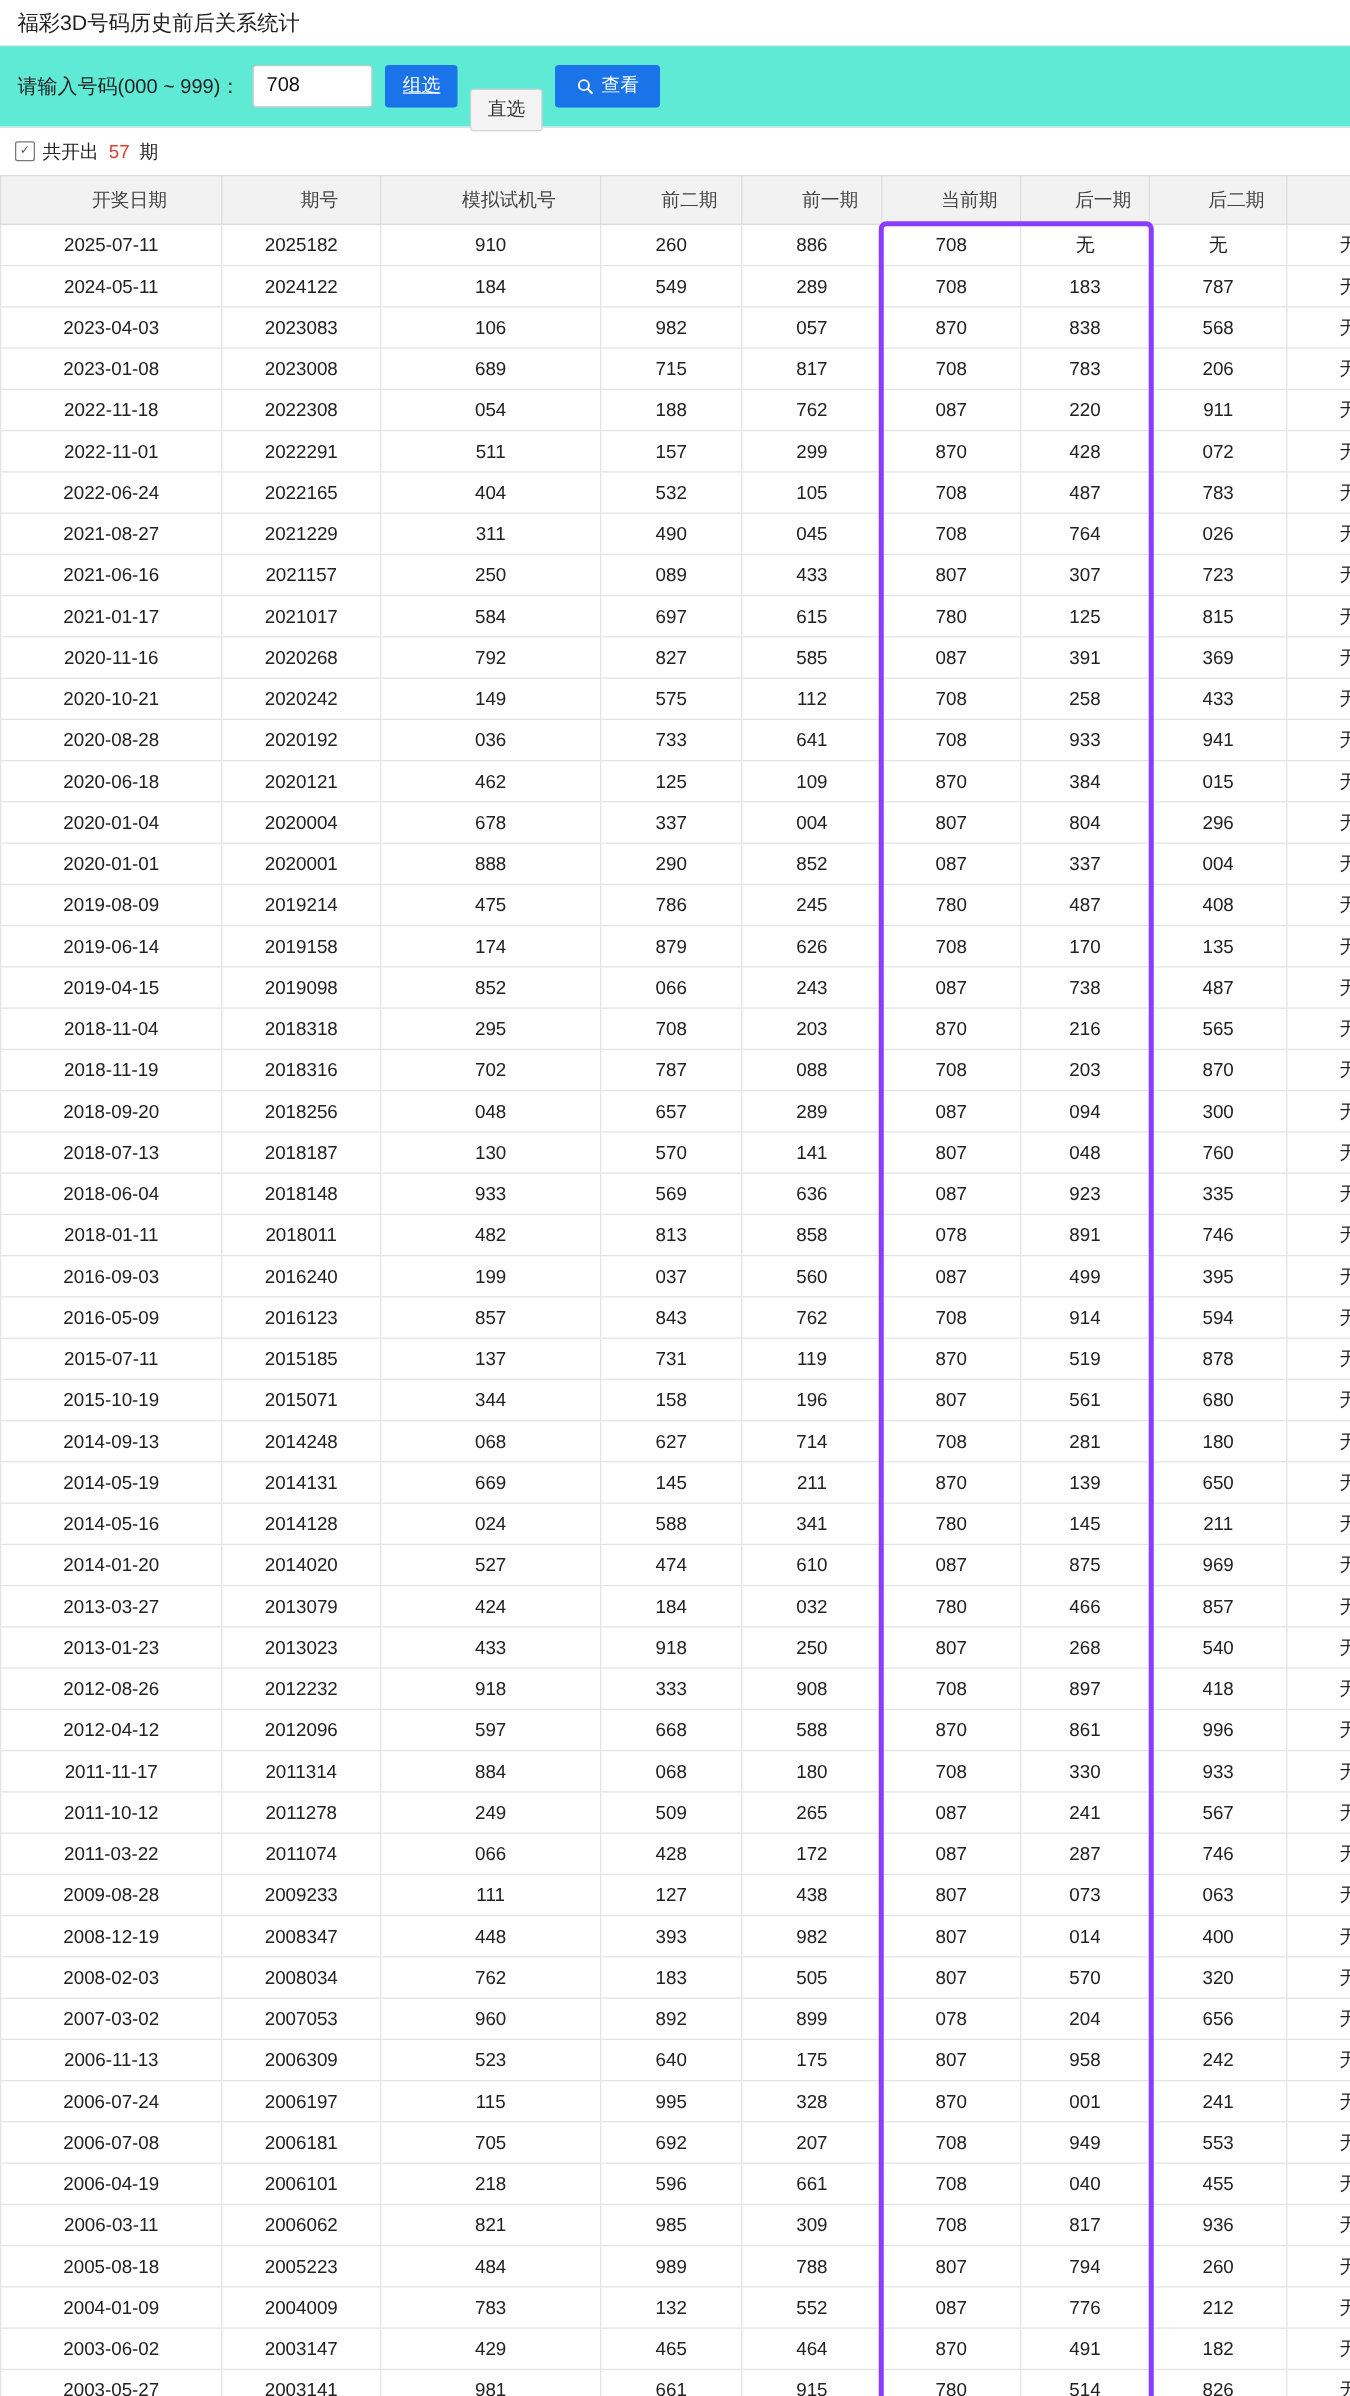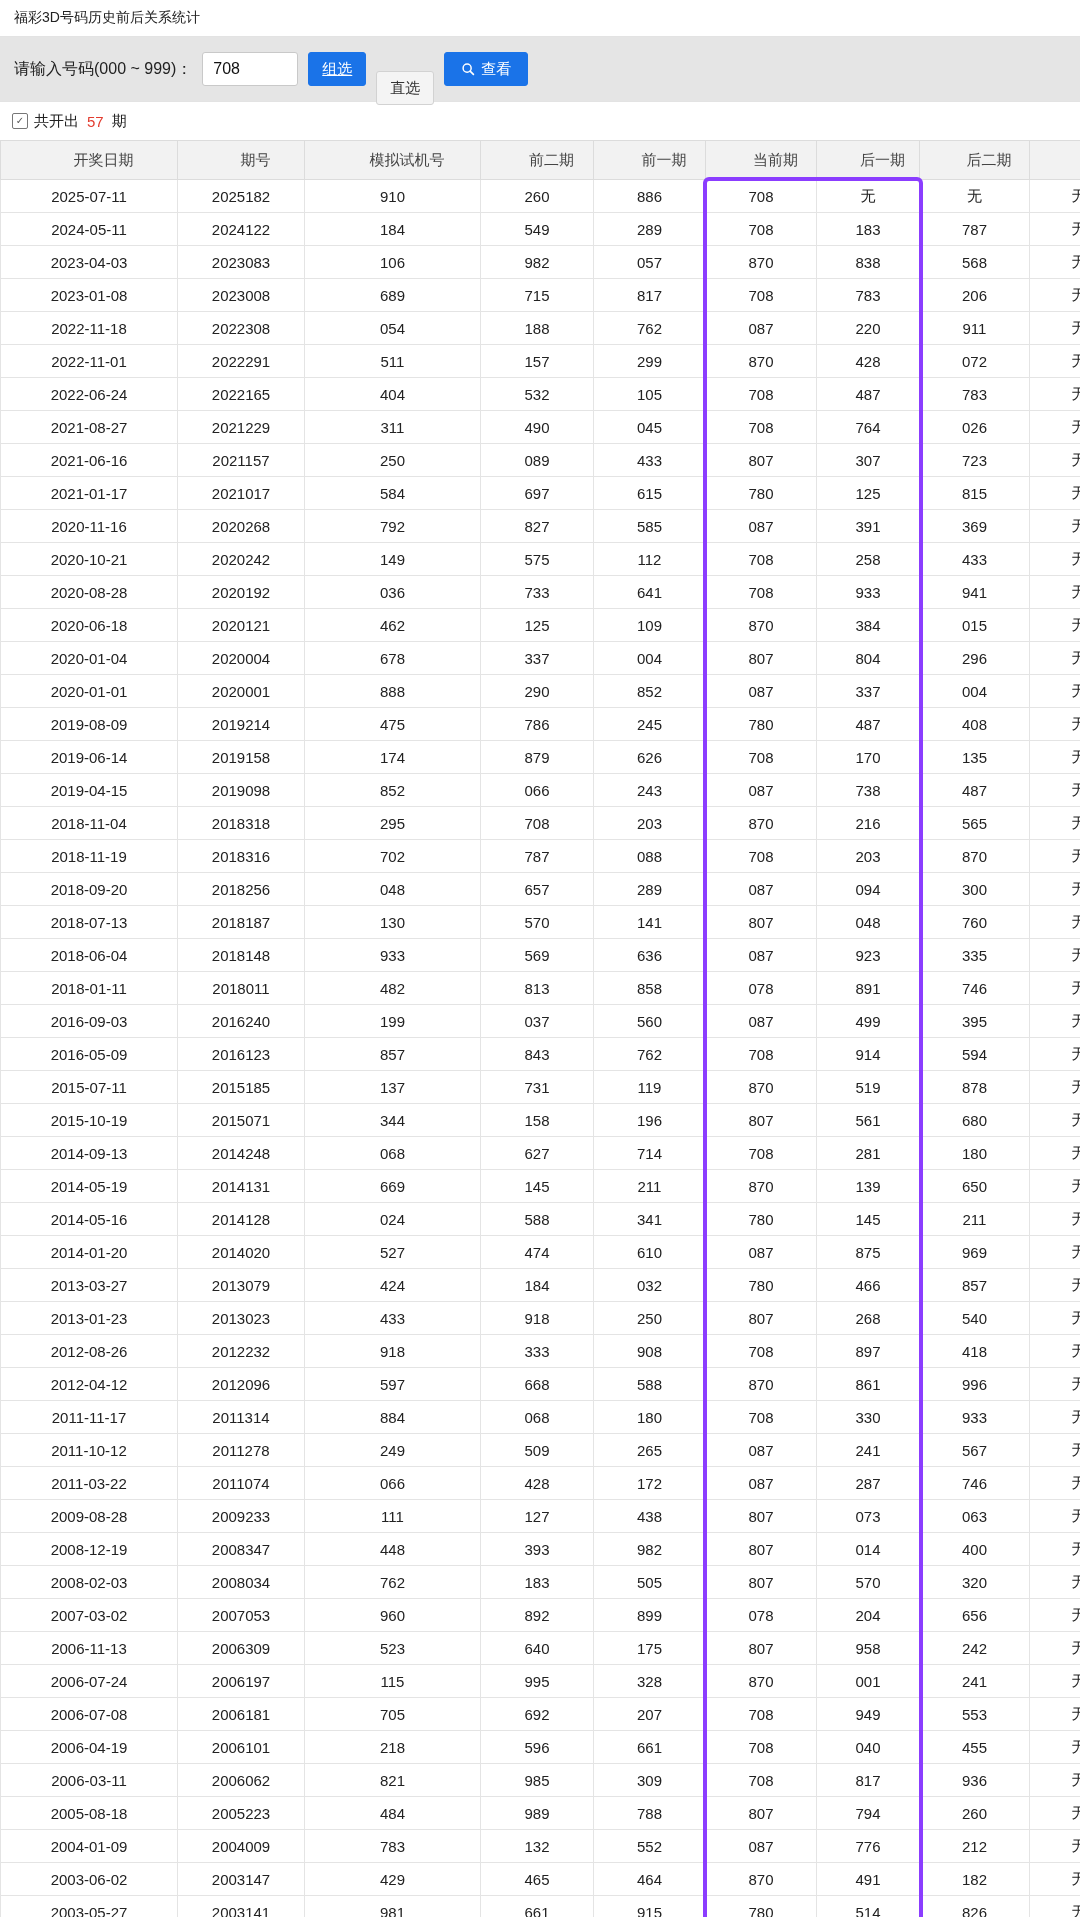--- a/index.html
+++ b/index.html
@@ -18,35 +18,35 @@
     width: 1080px;
     position: relative;
   }
 
   
   .titlebar {
     height: 36px;
     display: flex;
     align-items: center;
     padding: 0 14px;
-    font-size: 14px;
+    font-size: 17px;
     color: #222;
     border-bottom: 1px solid #e3e3e3;
     background: #fff;
   }
 
   
   .querybar {
     height: 64px;
     display: flex;
     align-items: center;
     padding: 0 14px;
     gap: 10px;
     border-bottom: 1px solid #e3e3e3;
-    background: #e5e5e5;
+    background: #5eead4;
   }
   .query-label {
     font-size: 16px;
     color: #222;
     white-space: nowrap;
   }
   .query-input {
     width: 96px;
     height: 34px;
     border: 1px solid #c9c9c9;

